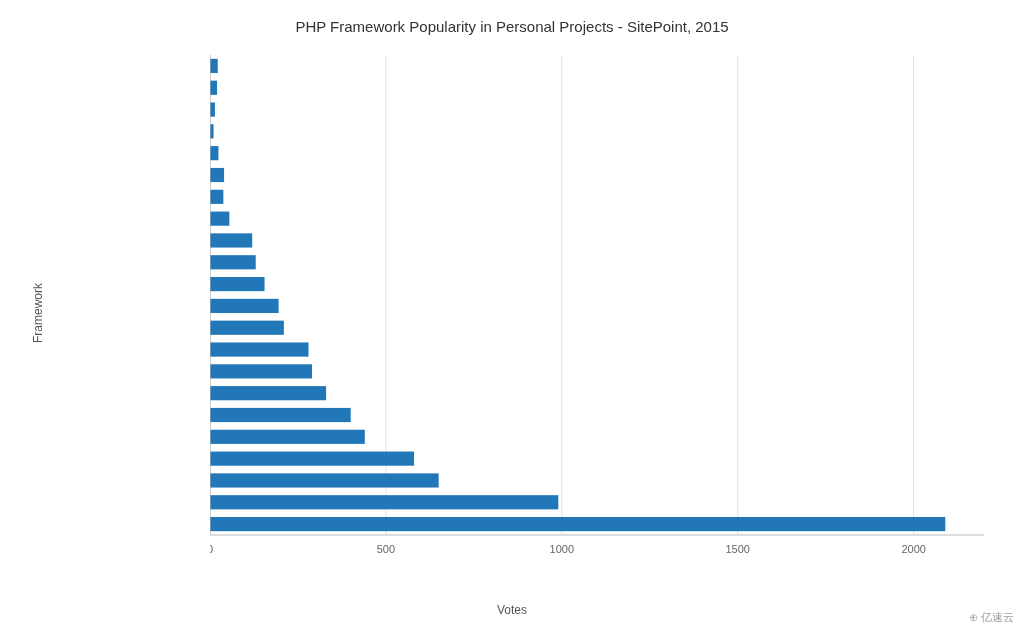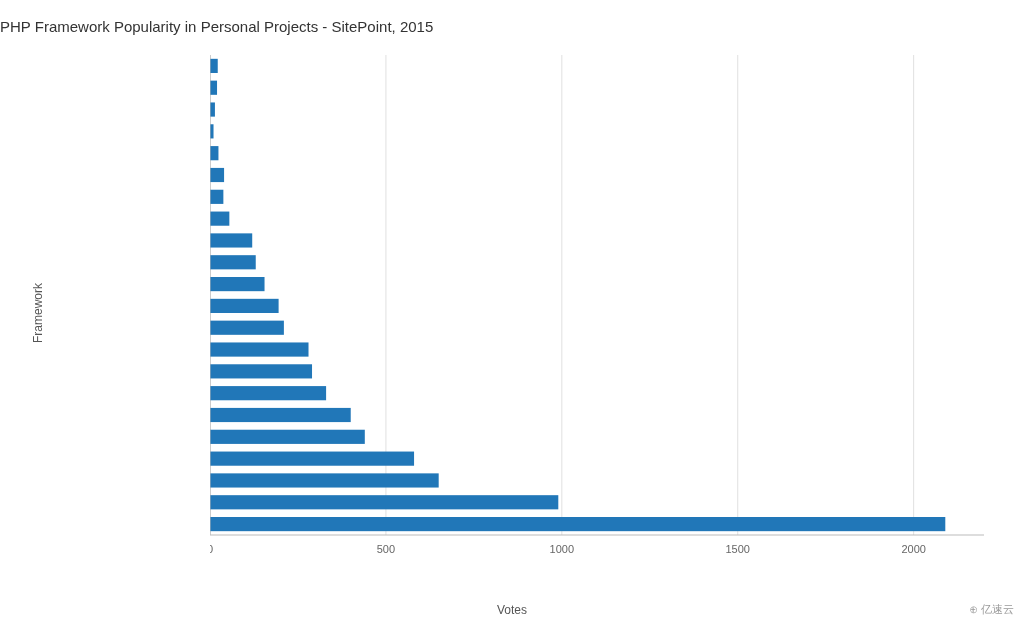--- a/index.html
+++ b/index.html
@@ -11,21 +11,21 @@
       overflow: hidden;
       position: relative;
     }
     .chart-container {
       width: 1024px;
       height: 625px;
       position: relative;
       background: #ffffff;
     }
     .chart-title {
-      text-align: left;
+      text-align: center;
       font-size: 15px;
       color: #333;
       padding-top: 18px;
       font-weight: normal;
     }
     .chart-area {
       position: absolute;
       top: 50px;
       left: 210px;
       right: 30px;
@@ -50,21 +50,21 @@
       margin-top: 44px;
     }
     svg.chart-svg {
       position: absolute;
       top: 0; left: 0;
       width: 100%;
       height: 100%;
     }
     .watermark {
       position: absolute;
-      bottom: 8px;
+      bottom: 0;
       right: 10px;
       font-size: 11px;
       color: #999;
     }
   </style>
 </head>
 <body>
 
 <div class="chart-container">
   <div class="chart-title">PHP Framework Popularity in Personal Projects - SitePoint, 2015</div>

